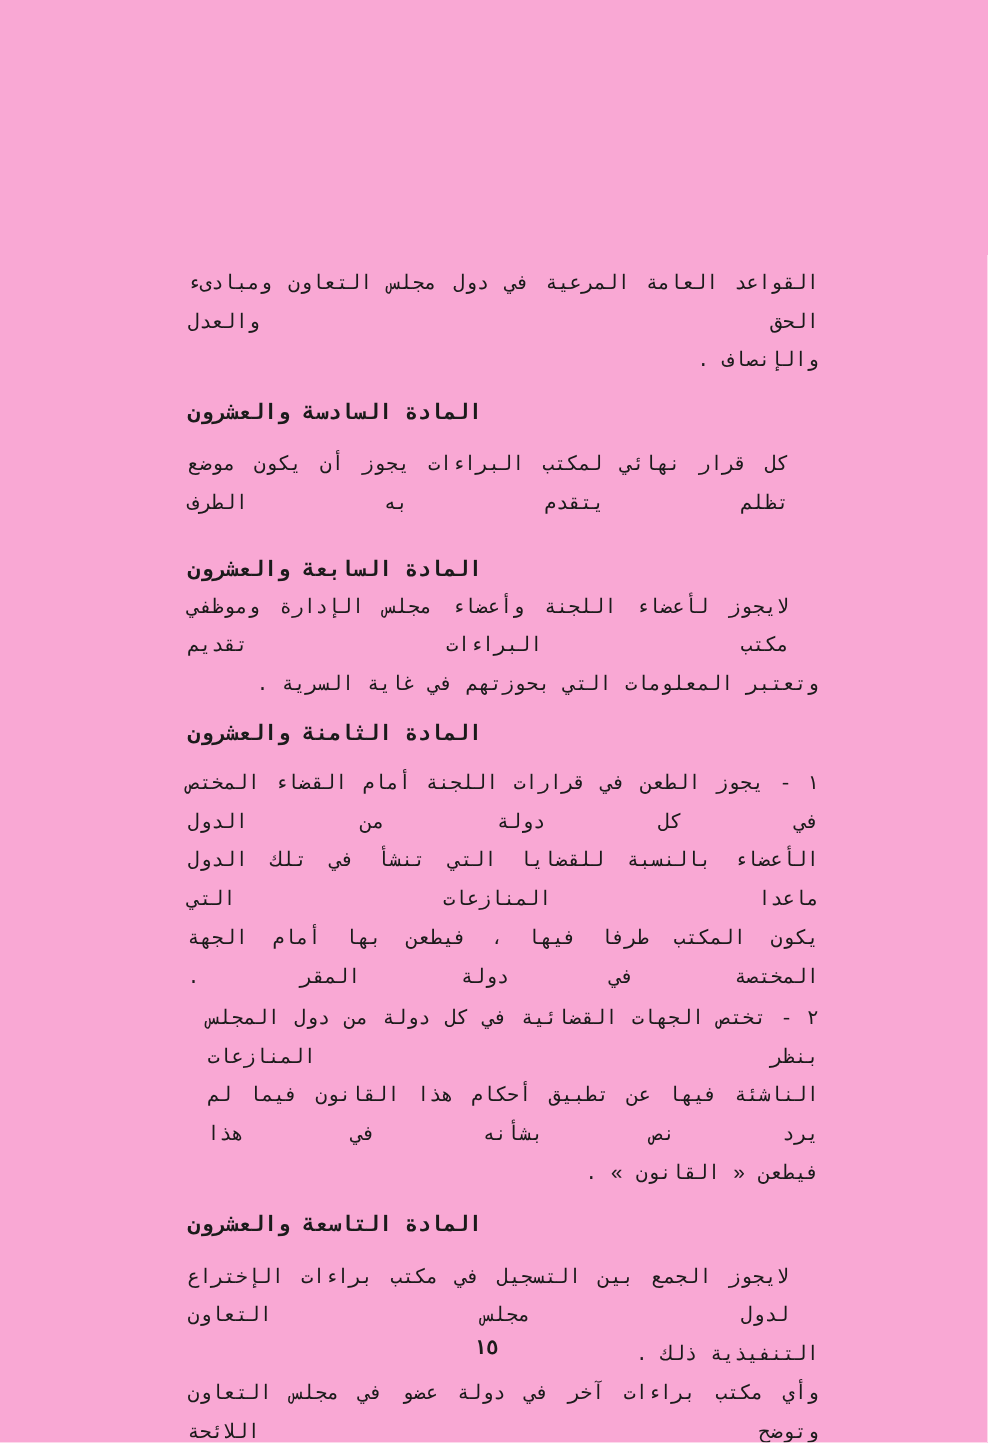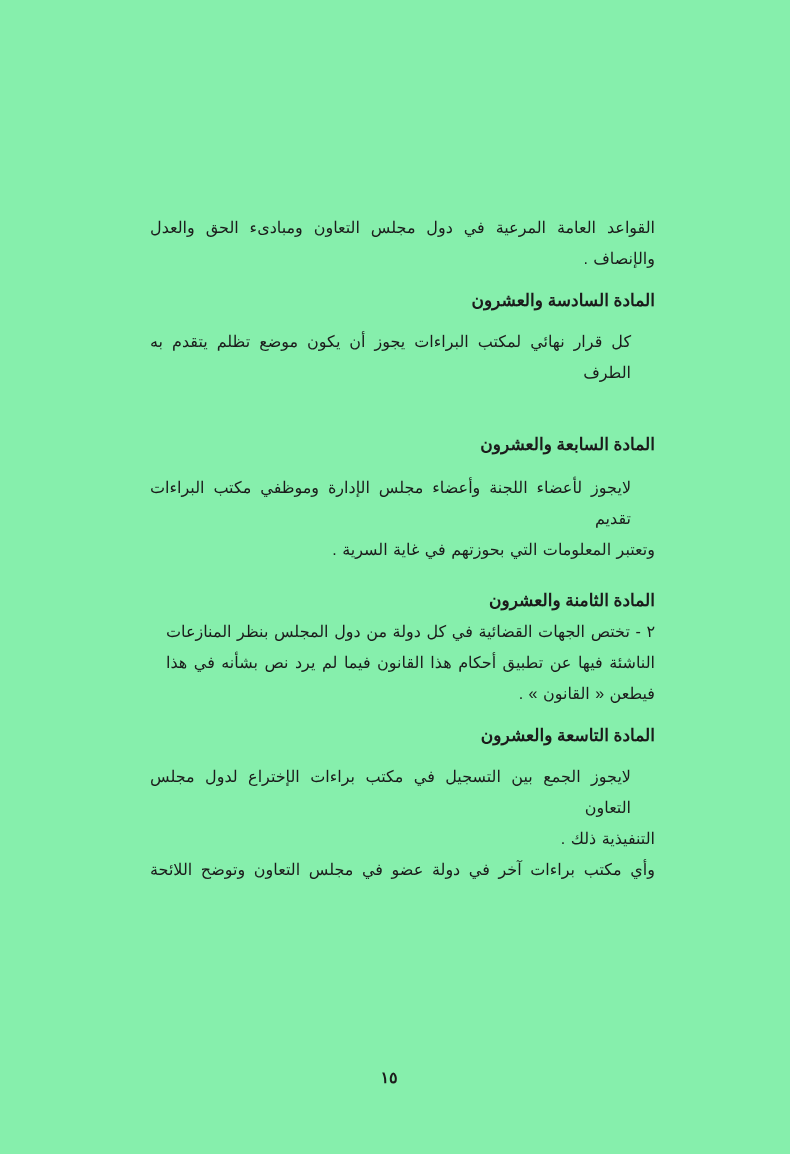--- a/index.html
+++ b/index.html
@@ -4,22 +4,22 @@
 <style>
   html, body {
     margin: 0;
     padding: 0;
     background: #ffffff;
   }
   .page {
     position: relative;
     width: 790px;
     height: 1154px;
-    background: #86efac;
-    font-family: Liberation Sans, sans-serif;
+    background: #f9a8d4;
+    font-family: Liberation Mono, monospace;
     color: #1b1b1b;
     direction: rtl;
     overflow: hidden;
   }
   .text-column {
     position: absolute;
     top: 212px;
     right: 135px;
     width: 505px;
   }
@@ -35,29 +35,29 @@
   .line.last {
     text-align: left;
     text-align-last: right;
   }
   .line.indent {
     padding-right: 24px;
   }
   .article-heading {
     font-size: 17px;
     font-weight: bold;
-    text-align: right;
+    text-align: left;
     line-height: 26px;
     height: 26px;
   }
   .h26 { margin-top: 14px; }
   .p26 { margin-top: 12px; }
-  .h27 { margin-top: 44px; }
-  .p27 { margin-top: 14px; }
-  .h28 { margin-top: 23px; }
+  .h27 { margin-top: 26px; }
+  .p27 { }
+  .h28 { margin-top: 12px; }
   .i1  { margin-top: 10px; }
   .i2  { margin-top: 2px; margin-left: 16px; }
   .h29 { margin-top: 14px; }
   .p29 { margin-top: 12px; }
   .page-number {
     position: absolute;
     top: 1068px;
     left: 0;
     right: 12px;
     text-align: center;
@@ -83,20 +83,25 @@
       <div class="line indent">كل قرار نهائي لمكتب البراءات يجوز أن يكون موضع تظلم يتقدم به الطرف</div>
     </div>
 
     <div class="article-heading h27">المادة السابعة والعشرون</div>
     <div class="p27">
       <div class="line indent">لايجوز لأعضاء اللجنة وأعضاء مجلس الإدارة وموظفي مكتب البراءات تقديم</div>
       <div class="line last">وتعتبر المعلومات التي بحوزتهم في غاية السرية .</div>
     </div>
 
     <div class="article-heading h28">المادة الثامنة والعشرون</div>
+    <div class="i1">
+      <div class="line">١ - يجوز الطعن في قرارات اللجنة أمام القضاء المختص في كل دولة من الدول</div>
+      <div class="line">الأعضاء بالنسبة للقضايا التي تنشأ في تلك الدول ماعدا المنازعات التي</div>
+      <div class="line">يكون المكتب طرفا فيها ، فيطعن بها أمام الجهة المختصة في دولة المقر .</div>
+    </div>
     <div class="i2">
       <div class="line">٢ - تختص الجهات القضائية في كل دولة من دول المجلس بنظر المنازعات</div>
       <div class="line">الناشئة فيها عن تطبيق أحكام هذا القانون فيما لم يرد نص بشأنه في هذا</div>
       <div class="line last">فيطعن « القانون » .</div>
     </div>
 
     <div class="article-heading h29">المادة التاسعة والعشرون</div>
     <div class="p29">
       <div class="line indent">لايجوز الجمع بين التسجيل في مكتب براءات الإختراع لدول مجلس التعاون</div>
       <div class="line last">التنفيذية ذلك .</div>

